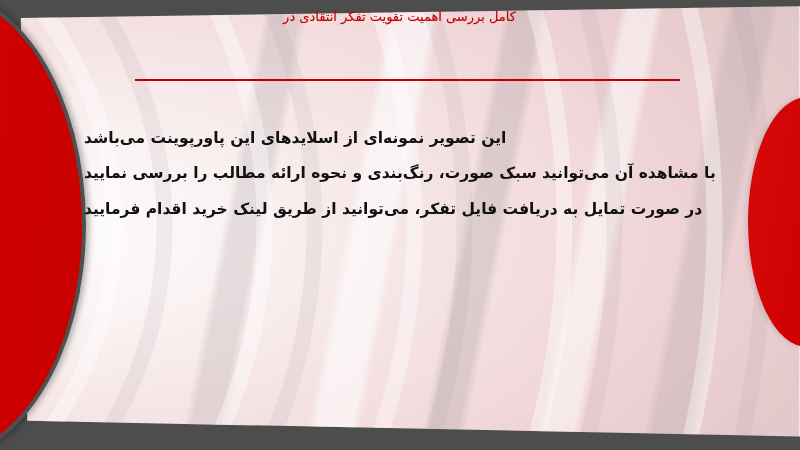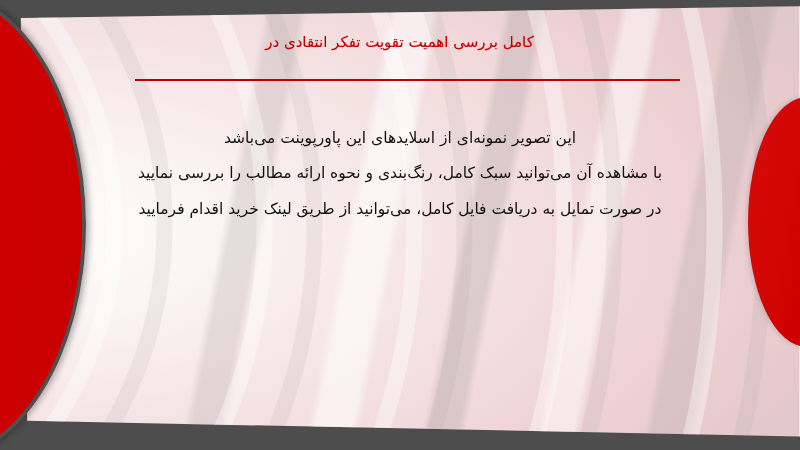--- a/index.html
+++ b/index.html
@@ -117,49 +117,48 @@
   }
 
   
   .title-block {
     position: absolute;
     right: 118px;
     top: 8px;
     width: 565px;
     text-align: center;
     color: #c00000;
-    font-size: 15px;
+    font-size: 13px;
     line-height: 1.43;
     letter-spacing: 0px;
     direction: rtl;
     text-shadow: 0 0 1px rgba(192,0,0,0.25);
-    margin-top: 24px;
   }
   .title-line { display: block; white-space: nowrap; }
   .title-rule {
     position: absolute;
     right: 120px;
     top: 79px;
     width: 545px;
     height: 0;
     border-top: 2px solid #c00000;
   }
 
   
   .body-block {
     position: absolute;
-    right: 70px;
+    right: 56px;
     top: 121px;
     width: 660px;
-    text-align: center;
+    text-align: left;
     direction: rtl;
     color: #111111;
     font-size: 15.5px;
     line-height: 2.28;
-    font-weight: 400;
+    font-weight: 700;
   }
   .body-line { display: block; white-space: nowrap; }
 
   
 </style>
 </head>
 <body>
 
 <div id="slide">
 
@@ -175,17 +174,17 @@
     <div class="left-ellipse"></div>
   </div>
 
   <div class="title-block">
     <span class="title-line">کامل بررسی اهمیت تقویت تفکر انتقادی در</span>
   </div>
   <div class="title-rule"></div>
 
   <div class="body-block">
     <span class="body-line">این تصویر نمونه‌ای از اسلایدهای این پاورپوینت می‌باشد</span>
-    <span class="body-line">با مشاهده آن می‌توانید سبک کامل، رنگ‌بندی و نحوه ارائه مطالب را بررسی نمایید</span>
-    <span class="body-line">در صورت تمایل به دریافت فایل کامل، می‌توانید از طریق لینک خرید اقدام فرمایید</span>
+    <span class="body-line">با مشاهده آن می‌توانید سبک صورت، رنگ‌بندی و نحوه ارائه مطالب را بررسی نمایید</span>
+    <span class="body-line">در صورت تمایل به دریافت فایل تفکر، می‌توانید از طریق لینک خرید اقدام فرمایید</span>
   </div>
 
 </div>
 
 </body></html>

